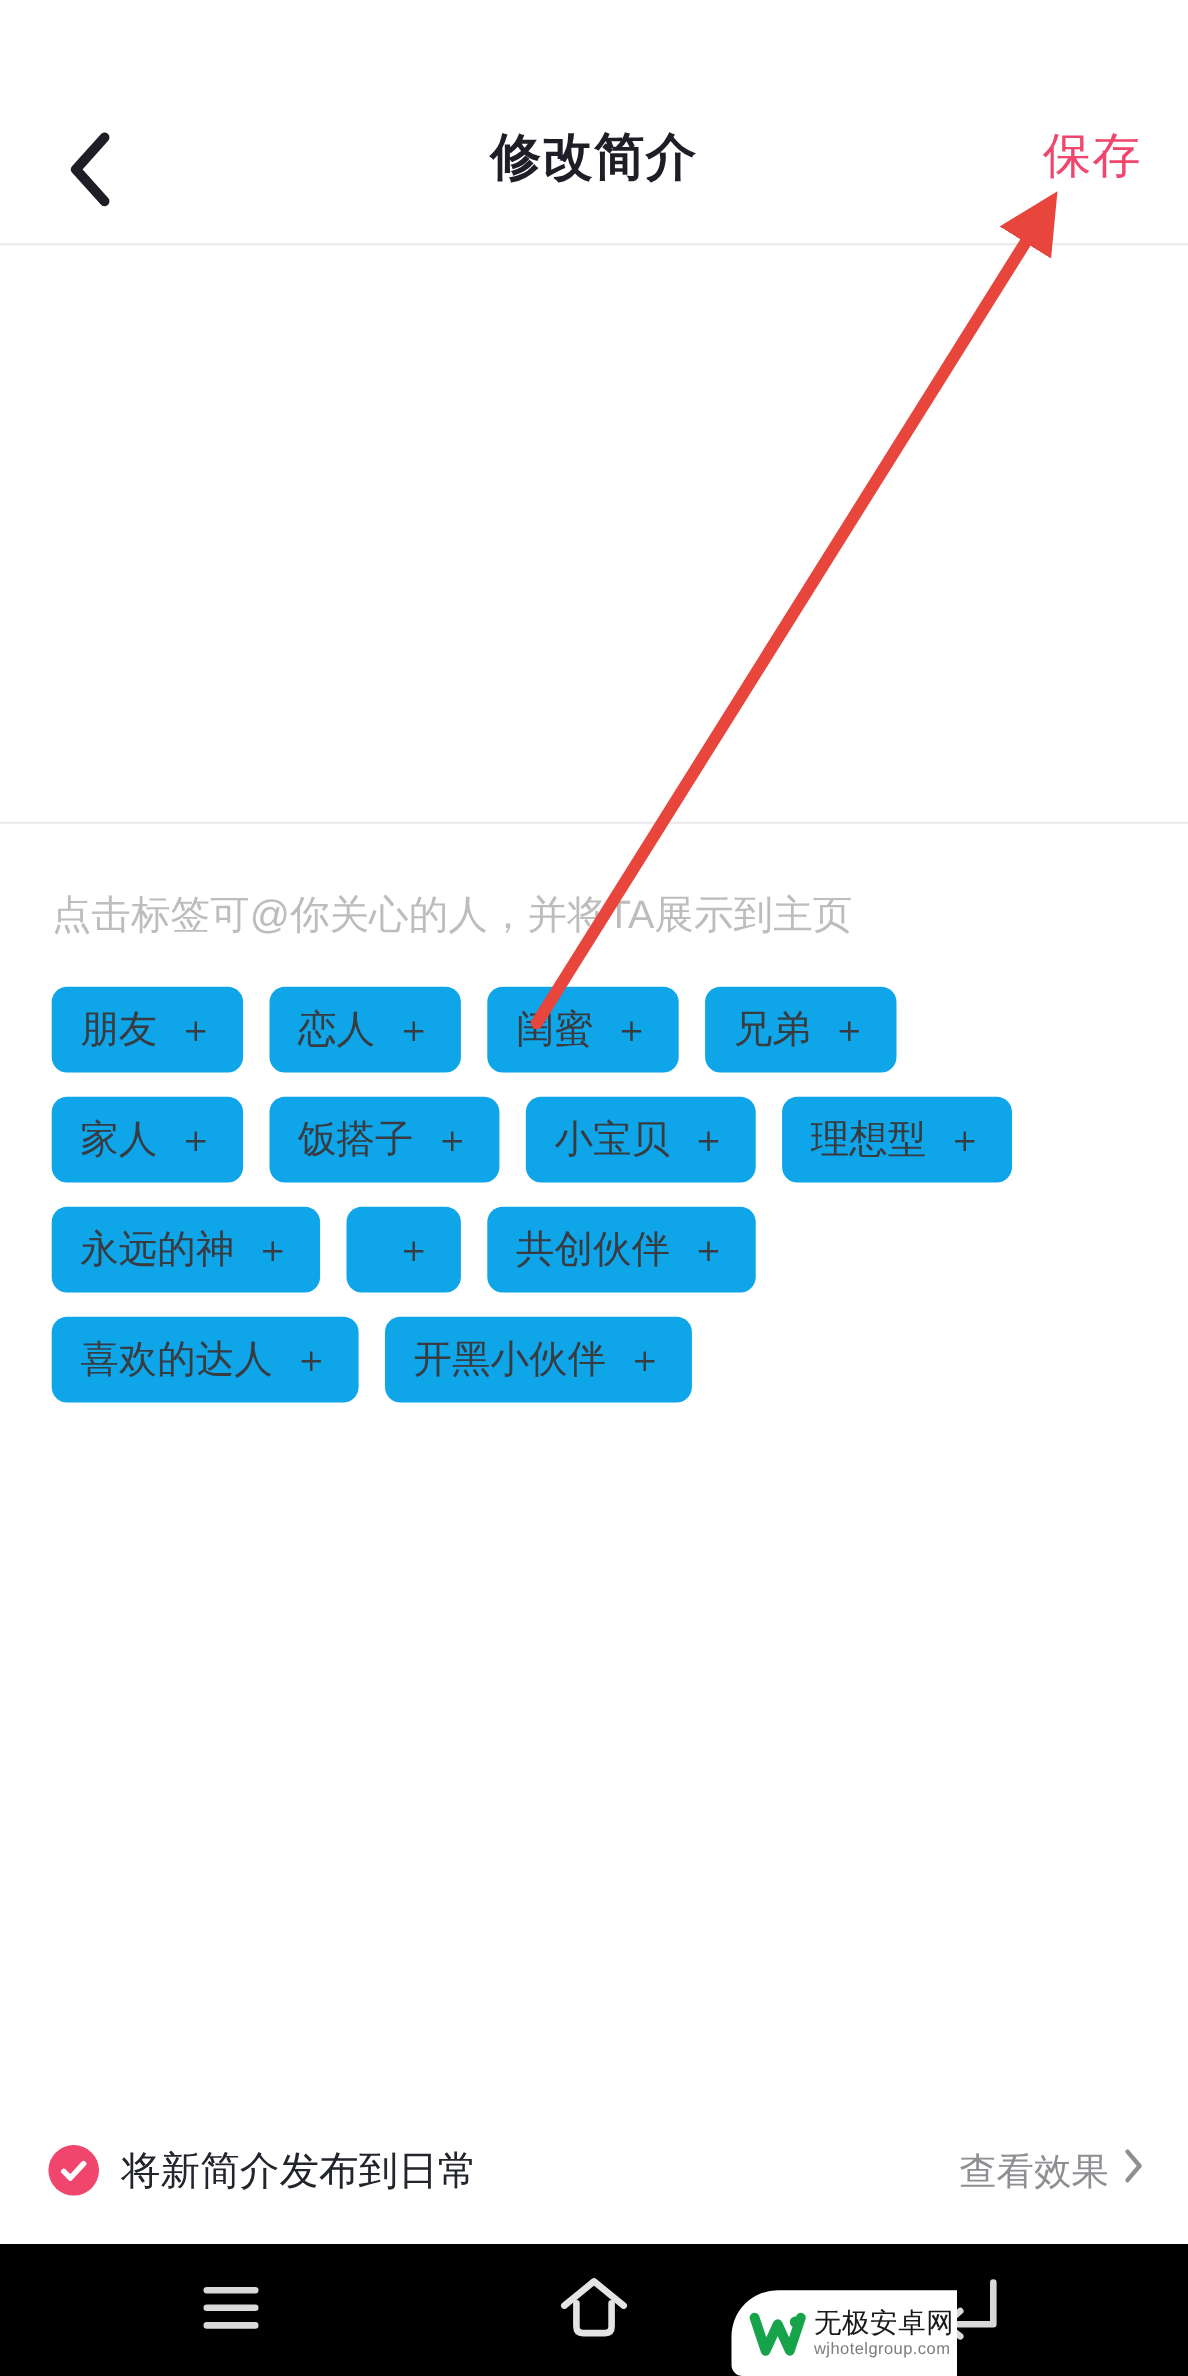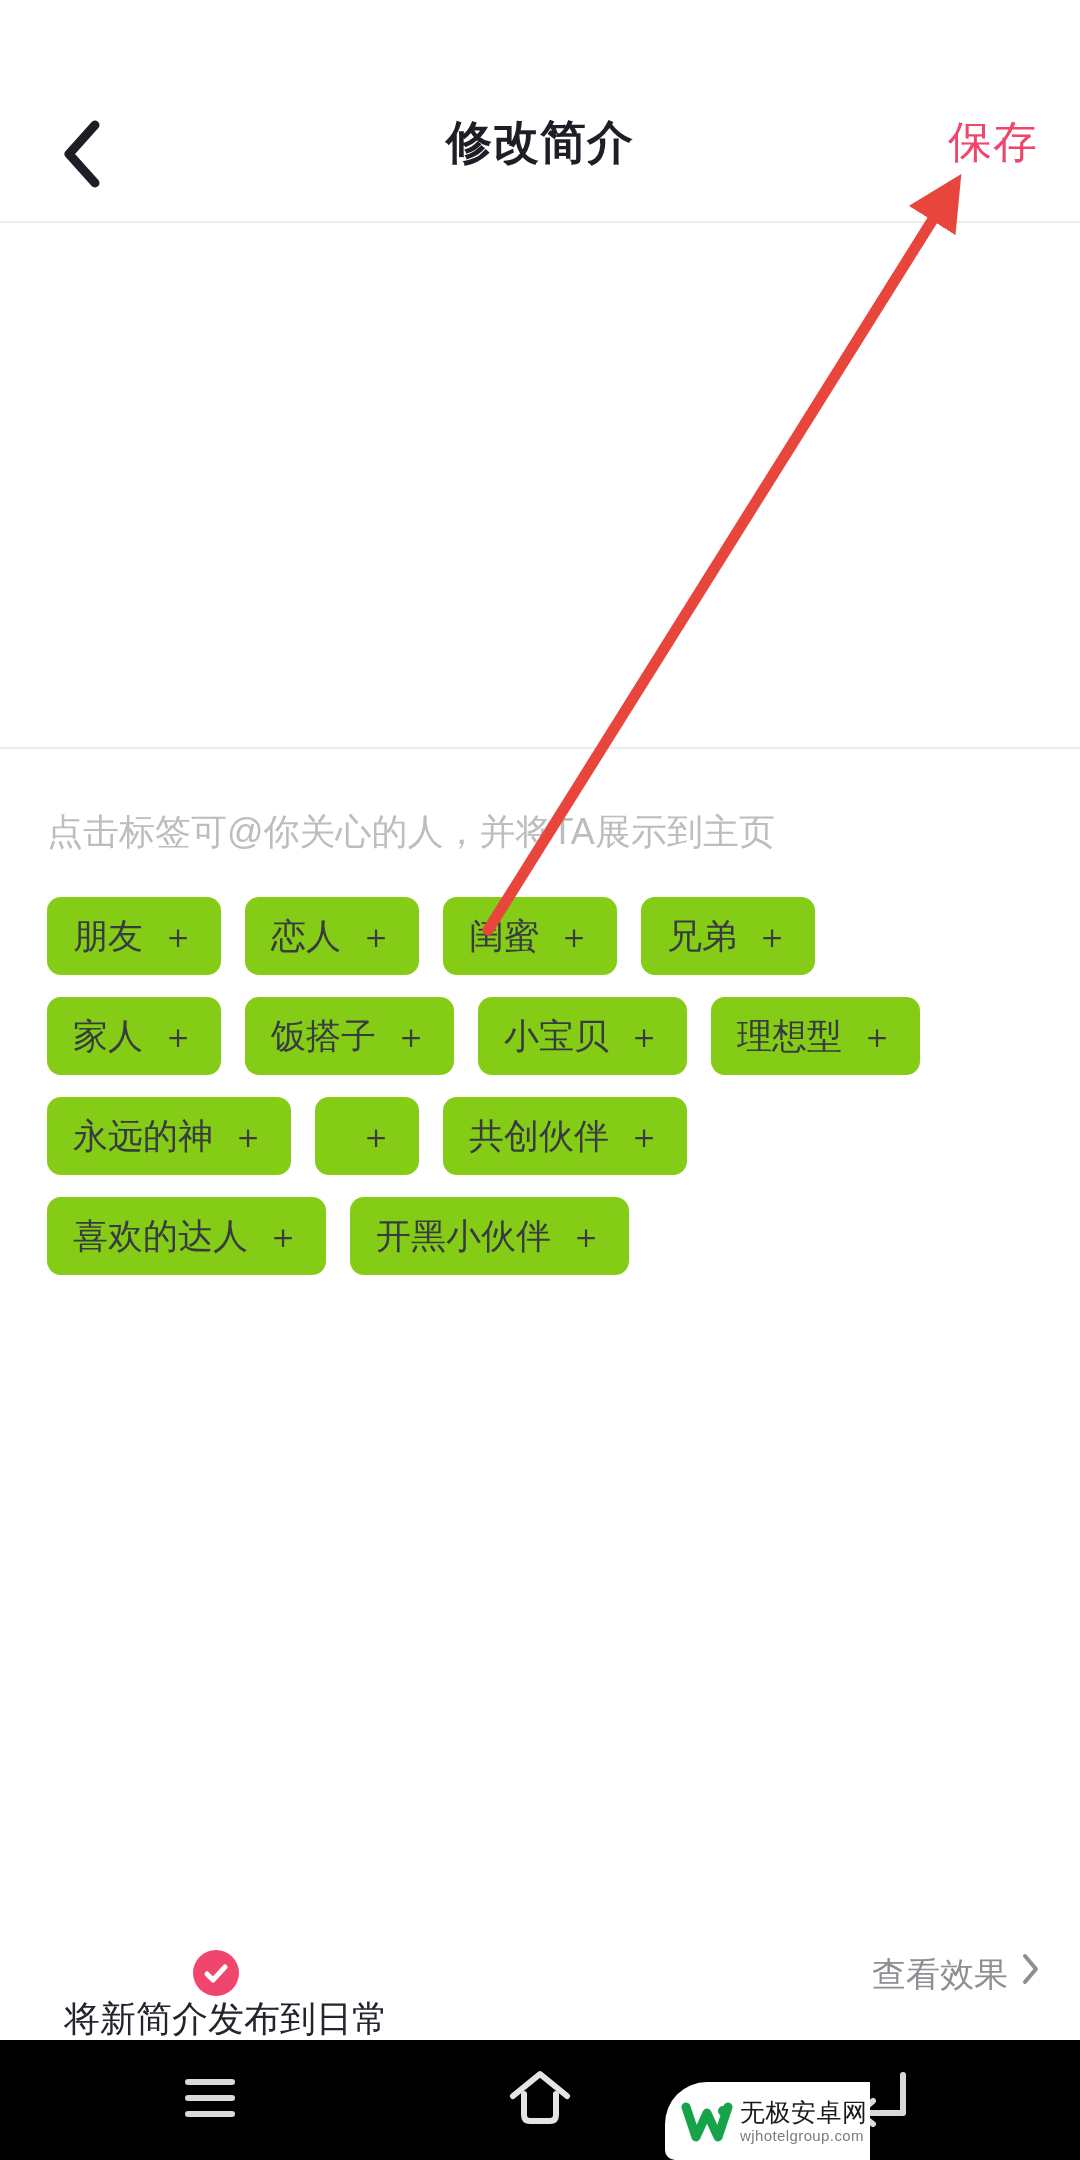--- a/index.html
+++ b/index.html
@@ -76,21 +76,21 @@
   .tag-rows {
     position:absolute; left:44px; top:148px;
     width:1000px;
   }
   .tag-row {
     display:flex; flex-wrap:nowrap;
     margin-bottom:22px;
   }
   .tag-chip {
     display:inline-flex; align-items:flex-start;
-    background:#84cc16; border-radius:14px;
+    background:#0ea5e9; border-radius:14px;
     height:78px; padding:0 26px;
     margin-right:24px;
     cursor:pointer;
     white-space:nowrap;
   }
   .tag-label {
     font-size:35px; color:#383b40;
     line-height:78px;
   }
   .tag-plus {
@@ -103,21 +103,20 @@
   
   .bottom-row {
     position:absolute; left:0; top:1930px;
     width:1080px; height:110px;
     background:#ffffff;
   }
   .checkbox-wrap {
     position:absolute; left:44px; top:20px;
     display:flex; align-items:center;
     cursor:pointer;
-    flex-direction:column;
   }
   .checkbox {
     width:46px; height:46px; border-radius:50%;
     background:#f0466e;
     display:flex; align-items:center; justify-content:center;
     flex:none;
   }
   .checkbox svg { display:block; }
   .checkbox-label {
     margin-left:20px;

